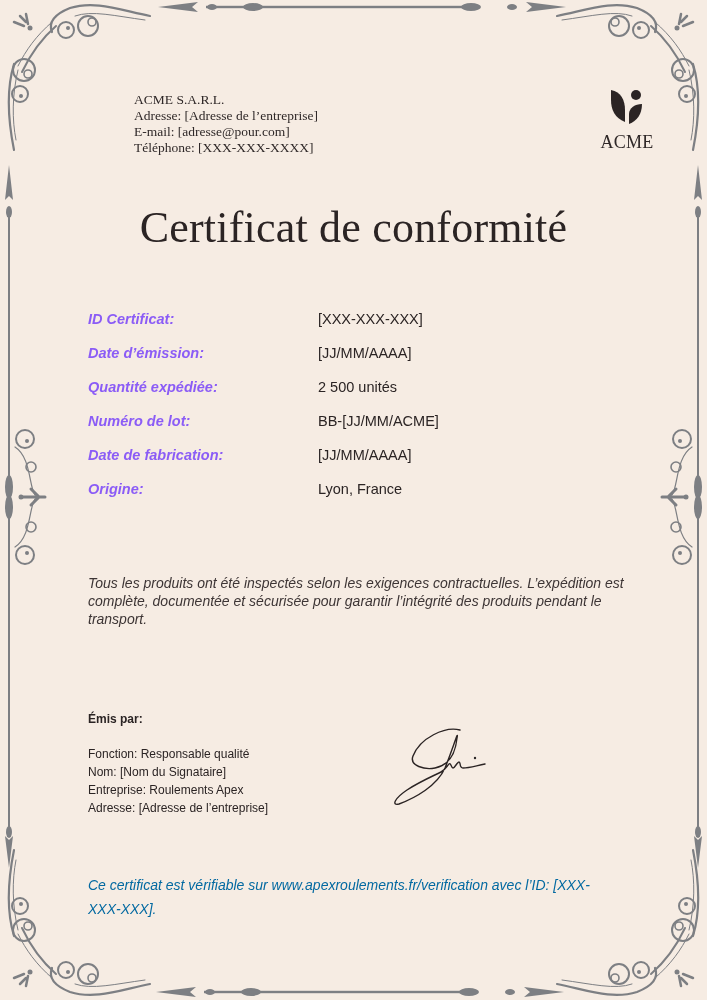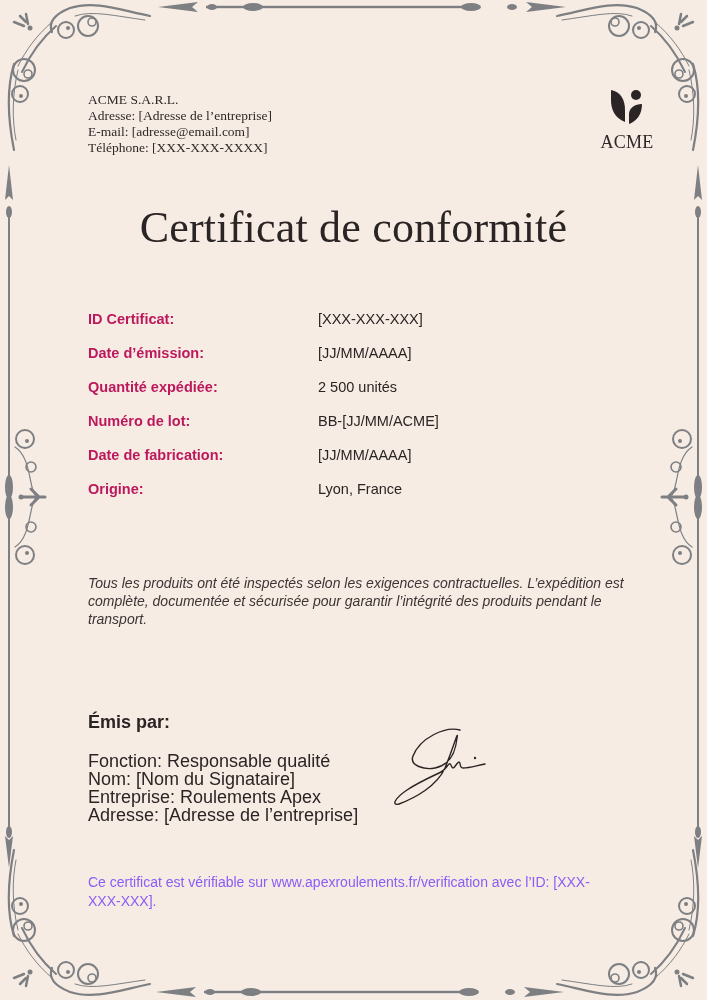--- a/index.html
+++ b/index.html
@@ -11,52 +11,52 @@
     color: #2b2424;
   }
   .frame { position: absolute; inset: 0; pointer-events: none; }
   .serif { font-family: "Liberation Serif", "DejaVu Serif", serif; }
   .sans { font-family: "Liberation Sans", "DejaVu Sans", sans-serif; }
 
   .company {
     position: absolute; left: 88px; top: 92px;
     font-size: 13.5px; line-height: 16px; color: #2f2828;
   }
-  .company div { white-space: nowrap; }
+  .company div { white-space: nowrap; margin-left: 46px; }
 
   .logo {
     position: absolute; left: 600px; top: 88px; width: 54px;
     text-align: center;
   }
   .logo-name { font-size: 18px; letter-spacing: 0.3px; margin-top: 2px; color: #2f2828; }
 
   .title {
     position: absolute; left: 0; right: 0; top: 202px;
     text-align: center; font-size: 44px; color: #2b2424; letter-spacing: 0.2px;
   }
 
   .fields { position: absolute; left: 88px; top: 302px; width: 580px; }
   .field-row { display: flex; height: 34px; align-items: center; font-size: 14.5px; }
-  .field-label { width: 230px; font-weight: bold; color: #be185d; }
+  .field-label { width: 230px; font-weight: bold; color: #8b5cf6; font-style: italic; }
   .field-value { color: #2b2424; }
 
   .statement {
     position: absolute; left: 88px; top: 574px; width: 575px;
     font-size: 14px; line-height: 18px; font-style: italic; color: #3d3535;
   }
 
-  .issued { position: absolute; left: 88px; top: 712px; font-size: 18px; color: #2b2424; }
+  .issued { position: absolute; left: 88px; top: 712px; font-size: 12px; color: #2b2424; }
   .issued-title { font-weight: bold; margin-bottom: 19px; }
   .issued-line { line-height: 18px; white-space: nowrap; }
 
   .signature { position: absolute; left: 385px; top: 718px; width: 110px; height: 95px; }
 
   .verify {
     position: absolute; left: 88px; top: 873px; width: 520px;
-    font-size: 14px; line-height: 19px; color: #8b5cf6;
+    font-size: 14px; line-height: 24px; font-style: italic; color: #0369a1;
   }
 </style>
 </head>
 <body>
 
 <svg class="frame" width="707" height="1000" viewBox="0 0 707 1000" xmlns="http://www.w3.org/2000/svg">
   <defs>
     <g id="corner" fill="none" stroke="#7d7f83" stroke-linecap="round">
 
       <path d="M150 16 C120 10, 95 0, 70 8 C55 14, 48 22, 52 32" stroke-width="2.2"></path>
@@ -128,21 +128,21 @@
     <rect x="697" y="212" width="2" height="620"></rect>
     <ellipse cx="698" cy="832" rx="3" ry="6"></ellipse>
     <polygon points="698,868 694,836 698,840 702,836"></polygon>
   </g>
   <use href="#sidemotif" transform="translate(706,497) scale(-1,1)"></use>
 </svg>
 
 <div class="company serif">
   <div>ACME S.A.R.L.</div>
   <div>Adresse: [Adresse de l’entreprise]</div>
-  <div>E-mail: [adresse@email.com]</div>
+  <div>E-mail: [adresse@pour.com]</div>
   <div>Téléphone: [XXX-XXX-XXXX]</div>
 </div>
 
 <div class="logo">
   <svg width="36" height="38" viewBox="0 0 36 38" xmlns="http://www.w3.org/2000/svg">
     <path d="M2 2 C12 4, 16 12, 16 22 L16 34 C6 30, 2 22, 2 12 Z" fill="#2b2424"></path>
     <circle cx="27" cy="7" r="5" fill="#2b2424"></circle>
     <path d="M33 16 C33 26, 28 33, 20 36 L20 26 C20 20, 26 16, 33 16 Z" fill="#2b2424"></path>
   </svg>
   <div class="logo-name serif">ACME</div>

